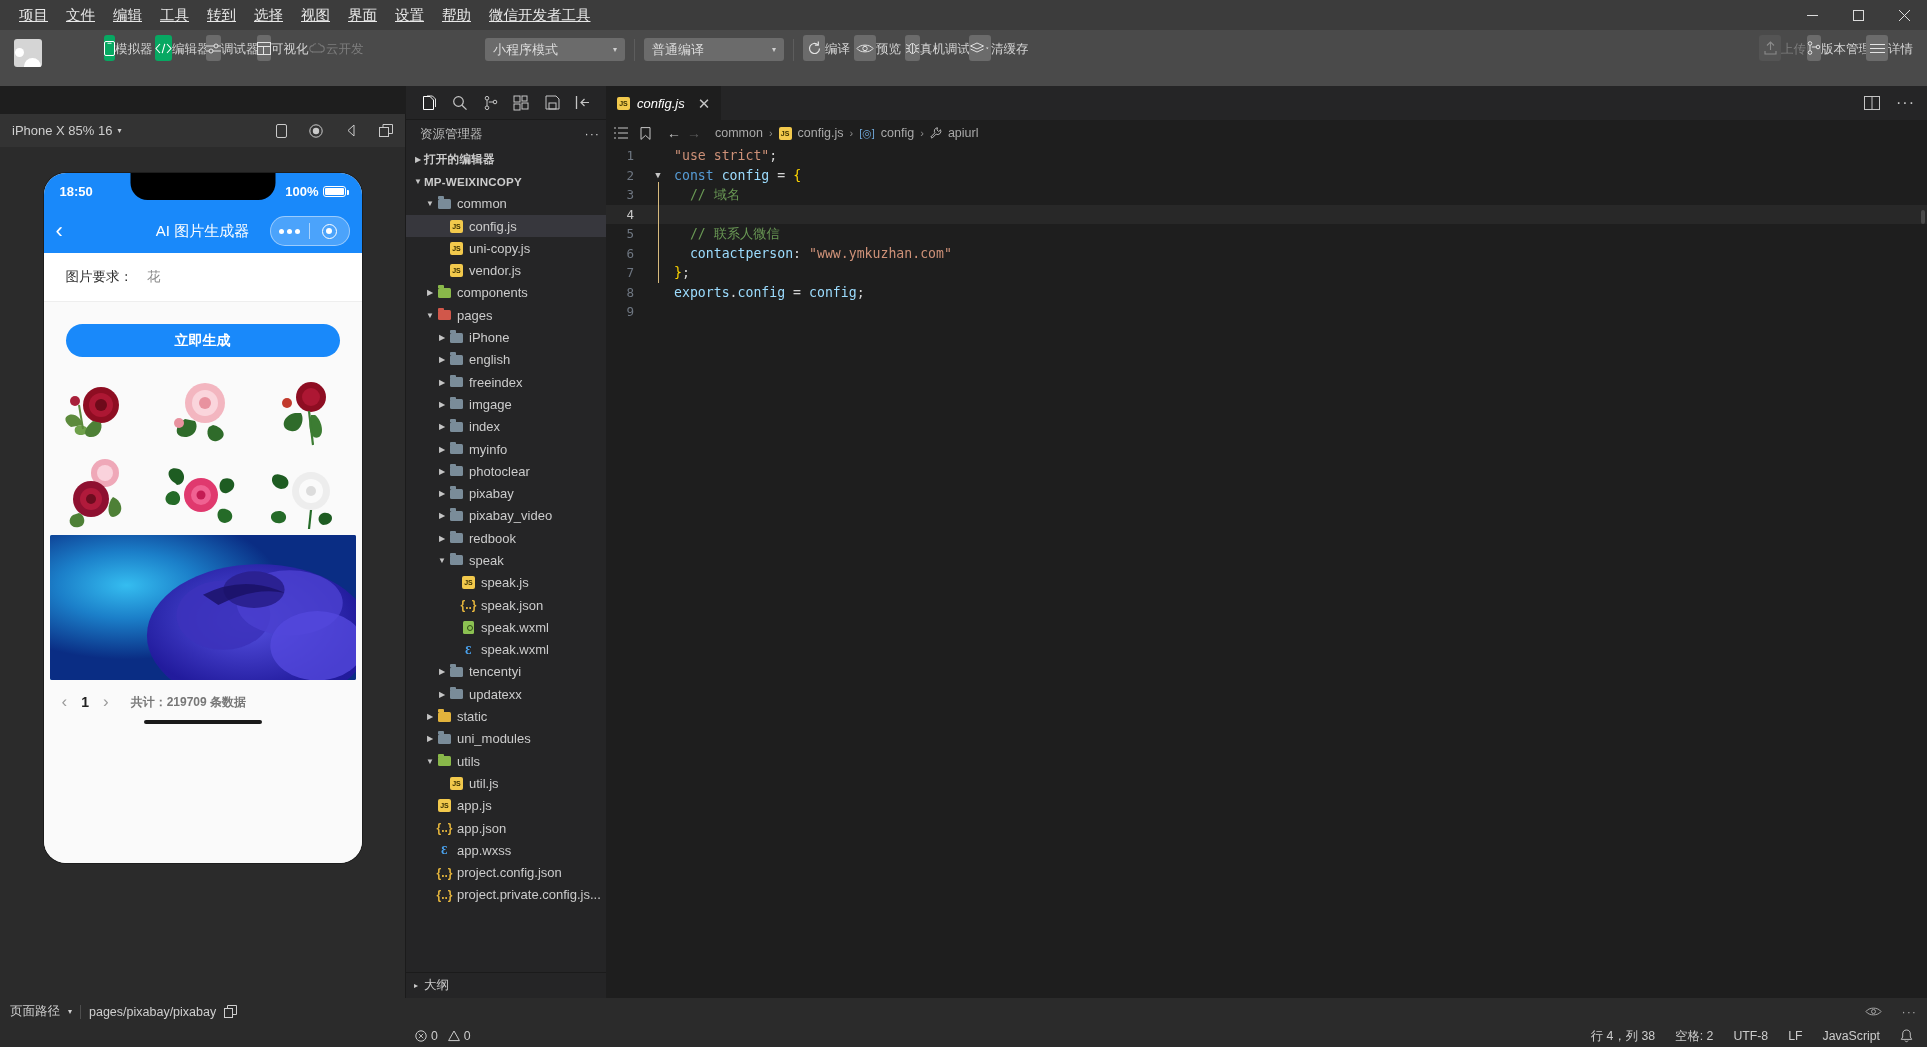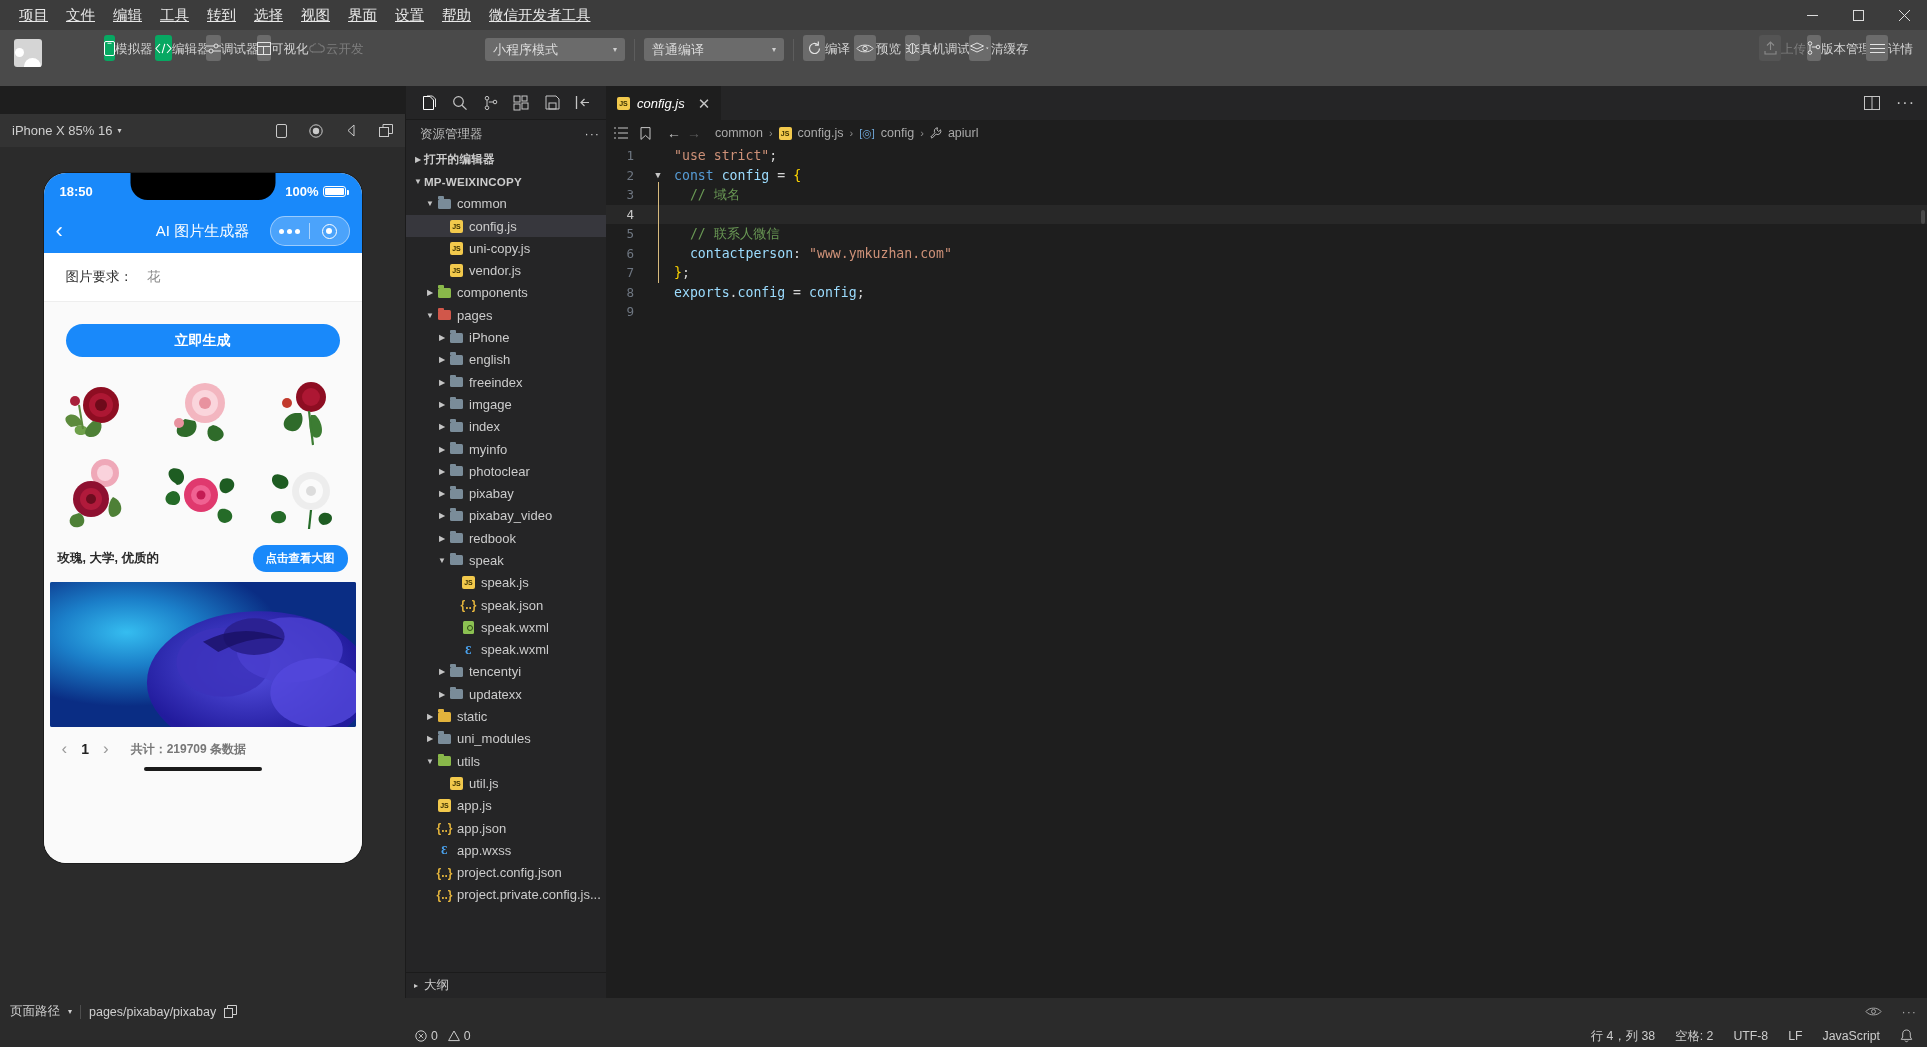--- a/index.html
+++ b/index.html
@@ -490,24 +490,20 @@
                   <path d="M14,54 C2,54 4,68 16,66 C24,64 22,54 14,54 Z" fill="#256b28"></path>
                   <circle cx="46" cy="34" r="19" fill="#ededed"></circle>
                   <circle cx="46" cy="34" r="12" fill="#fafafa"></circle>
                   <circle cx="46" cy="34" r="5" fill="#dcdcdc"></circle>
                   <path d="M46,53 L44,72" stroke="#256b28" stroke-width="2.2" fill="none"></path>
                   <path d="M58,56 C70,54 70,68 58,68 C52,66 52,58 58,56 Z" fill="#1e5c22"></path>
                 </svg>
               </div>
             </div>
 
-            <div class="cap-row">
-              <span class="cap-txt">玫瑰, 大学, 优质的</span>
-              <span class="cap-btn">点击查看大图</span>
-            </div>
 
             <div class="big-img">
               <svg width="100%" height="100%" viewBox="0 0 300 145" preserveAspectRatio="xMidYMid slice">
                 <defs>
                   <radialGradient id="bg" cx="25%" cy="35%">
                     <stop offset="0%" stop-color="#35bdf0"></stop>
                     <stop offset="45%" stop-color="#1b7fc9"></stop>
                     <stop offset="100%" stop-color="#0a2d84"></stop>
                   </radialGradient>
                   <radialGradient id="pet" cx="45%" cy="40%">

